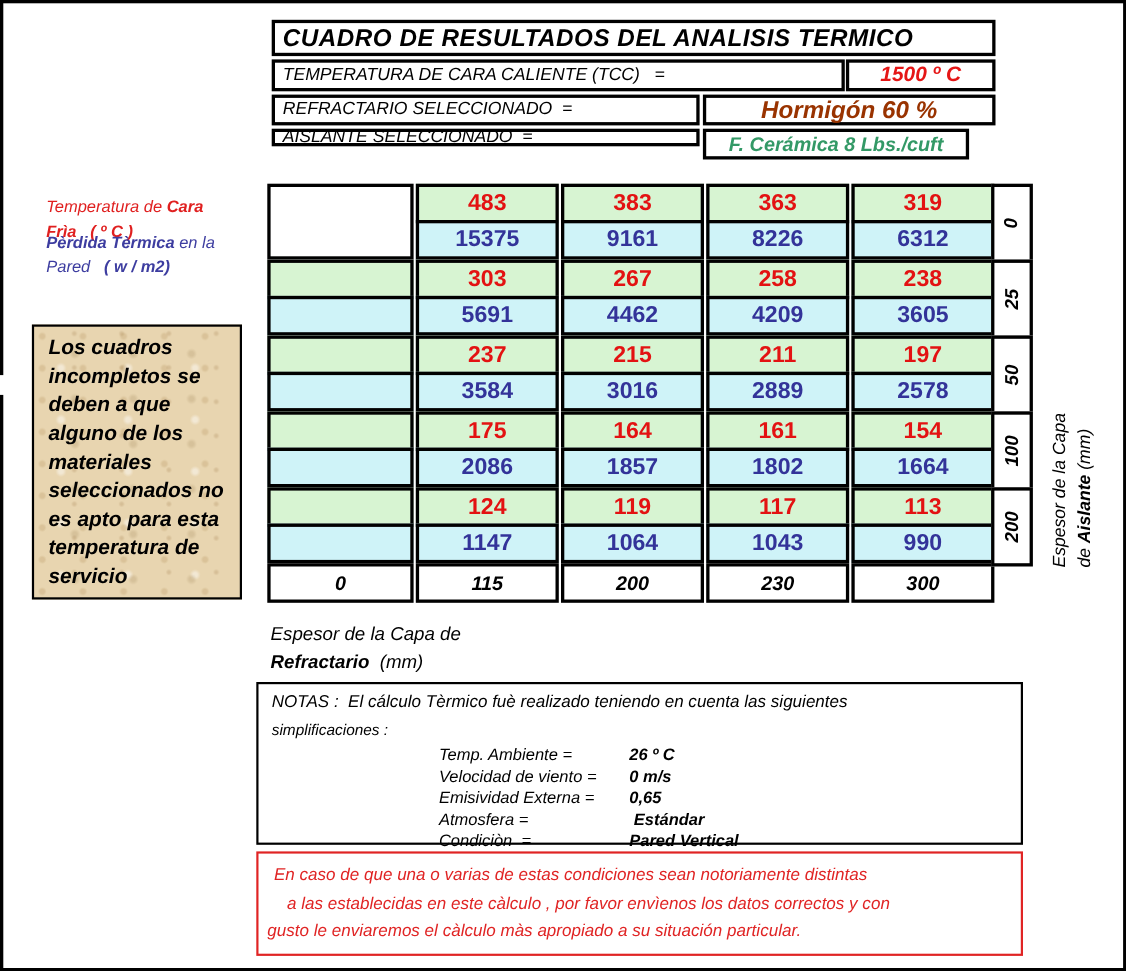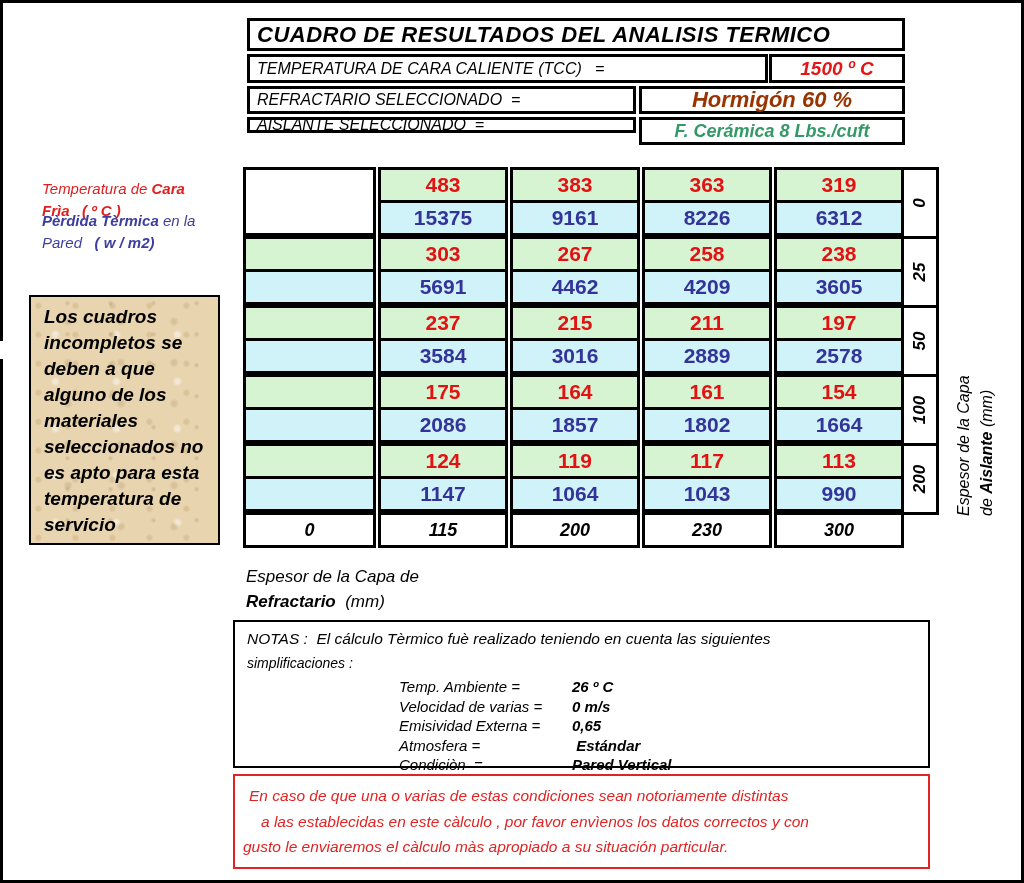--- a/index.html
+++ b/index.html
@@ -16,21 +16,21 @@
   .title-box{left:247px;top:18px;width:658px;height:33px;}
   .title-box span{font-size:22px;font-weight:bold;font-style:italic;letter-spacing:.5px;padding-left:7px;white-space:pre;}
   .hlabel{font-size:16px;font-weight:normal;font-style:italic;padding-left:7px;white-space:pre;}
   .row-tcc-label{left:247px;top:54px;width:521px;height:29px;}
   .row-tcc-value{left:769px;top:54px;width:136px;height:29px;justify-content:center;}
   .row-tcc-value span{font-size:19px;font-weight:bold;font-style:italic;color:#e51616;white-space:pre;}
   .row-ref-label{left:247px;top:86px;width:389px;height:28px;}
   .row-ref-value{left:639px;top:86px;width:266px;height:28px;justify-content:center;}
   .row-ref-value span{font-size:22px;font-weight:bold;font-style:italic;color:#993300;}
   .row-ais-label{left:247px;top:117px;width:389px;height:16px;}
-  .row-ais-value{left:639px;top:117px;width:266px;height:28px;justify-content:center;}
+  .row-ais-value{left:639px;top:117px;width:242px;height:28px;justify-content:center;}
   .row-ais-value span{font-size:18px;font-weight:bold;font-style:italic;color:#339966;}
 
   
   .legend-red{position:absolute;left:42px;top:178px;width:152px;font-size:15px;line-height:22px;
               font-style:italic;color:#e02020;white-space:pre-wrap;}
   .legend-blue{position:absolute;left:42px;top:210px;width:186px;font-size:15px;line-height:22px;
                font-style:italic;color:#3d3da0;white-space:pre-wrap;}
   .legend-red b,.legend-blue b{font-weight:bold;}
 
   
@@ -254,21 +254,21 @@
 
   <div class="notes">
     <div class="n1">NOTAS :  El cálculo Tèrmico fuè realizado teniendo en cuenta las siguientes</div>
     <div class="n2">simplificaciones :</div>
     <div class="nlist">
       <div class="nrow">
         <span class="nlabel">Temp. Ambiente =</span>
         <span class="nvalue">26 º C</span>
       </div>
       <div class="nrow">
-        <span class="nlabel">Velocidad de varias =</span>
+        <span class="nlabel">Velocidad de viento =</span>
         <span class="nvalue">0 m/s</span>
       </div>
       <div class="nrow">
         <span class="nlabel">Emisividad Externa =</span>
         <span class="nvalue">0,65</span>
       </div>
       <div class="nrow">
         <span class="nlabel">Atmosfera =</span>
         <span class="nvalue"> Estándar</span>
       </div>

